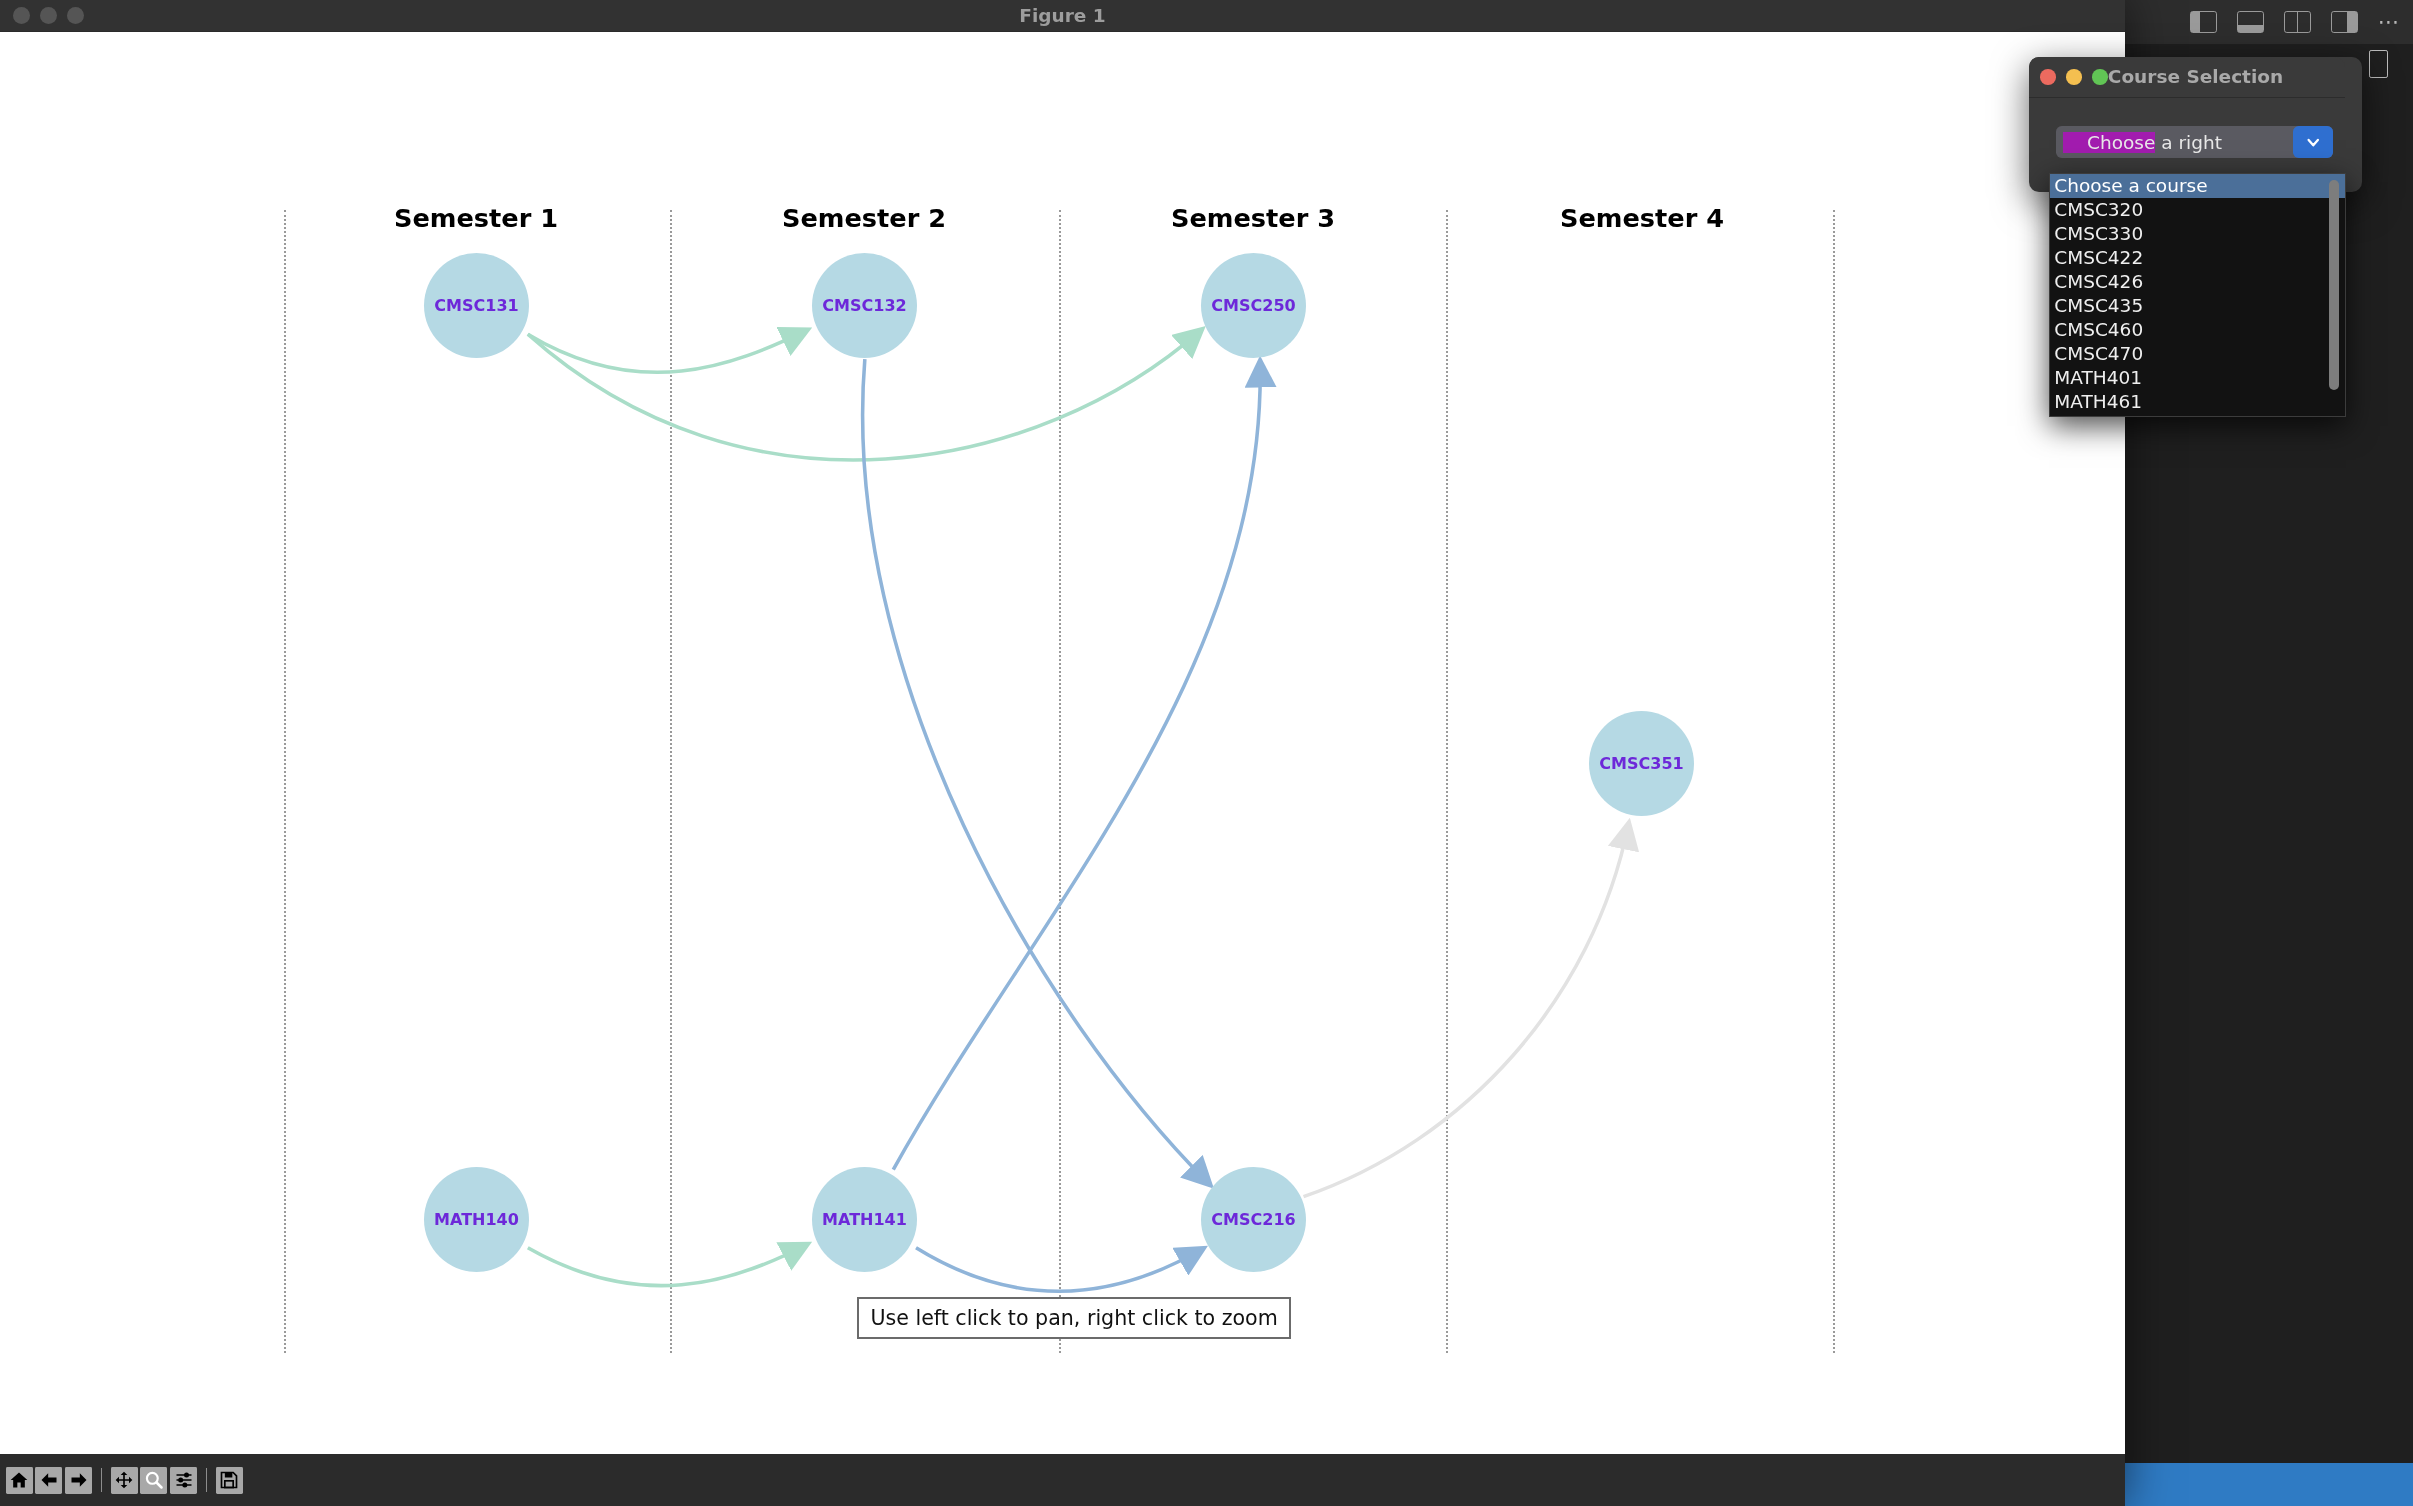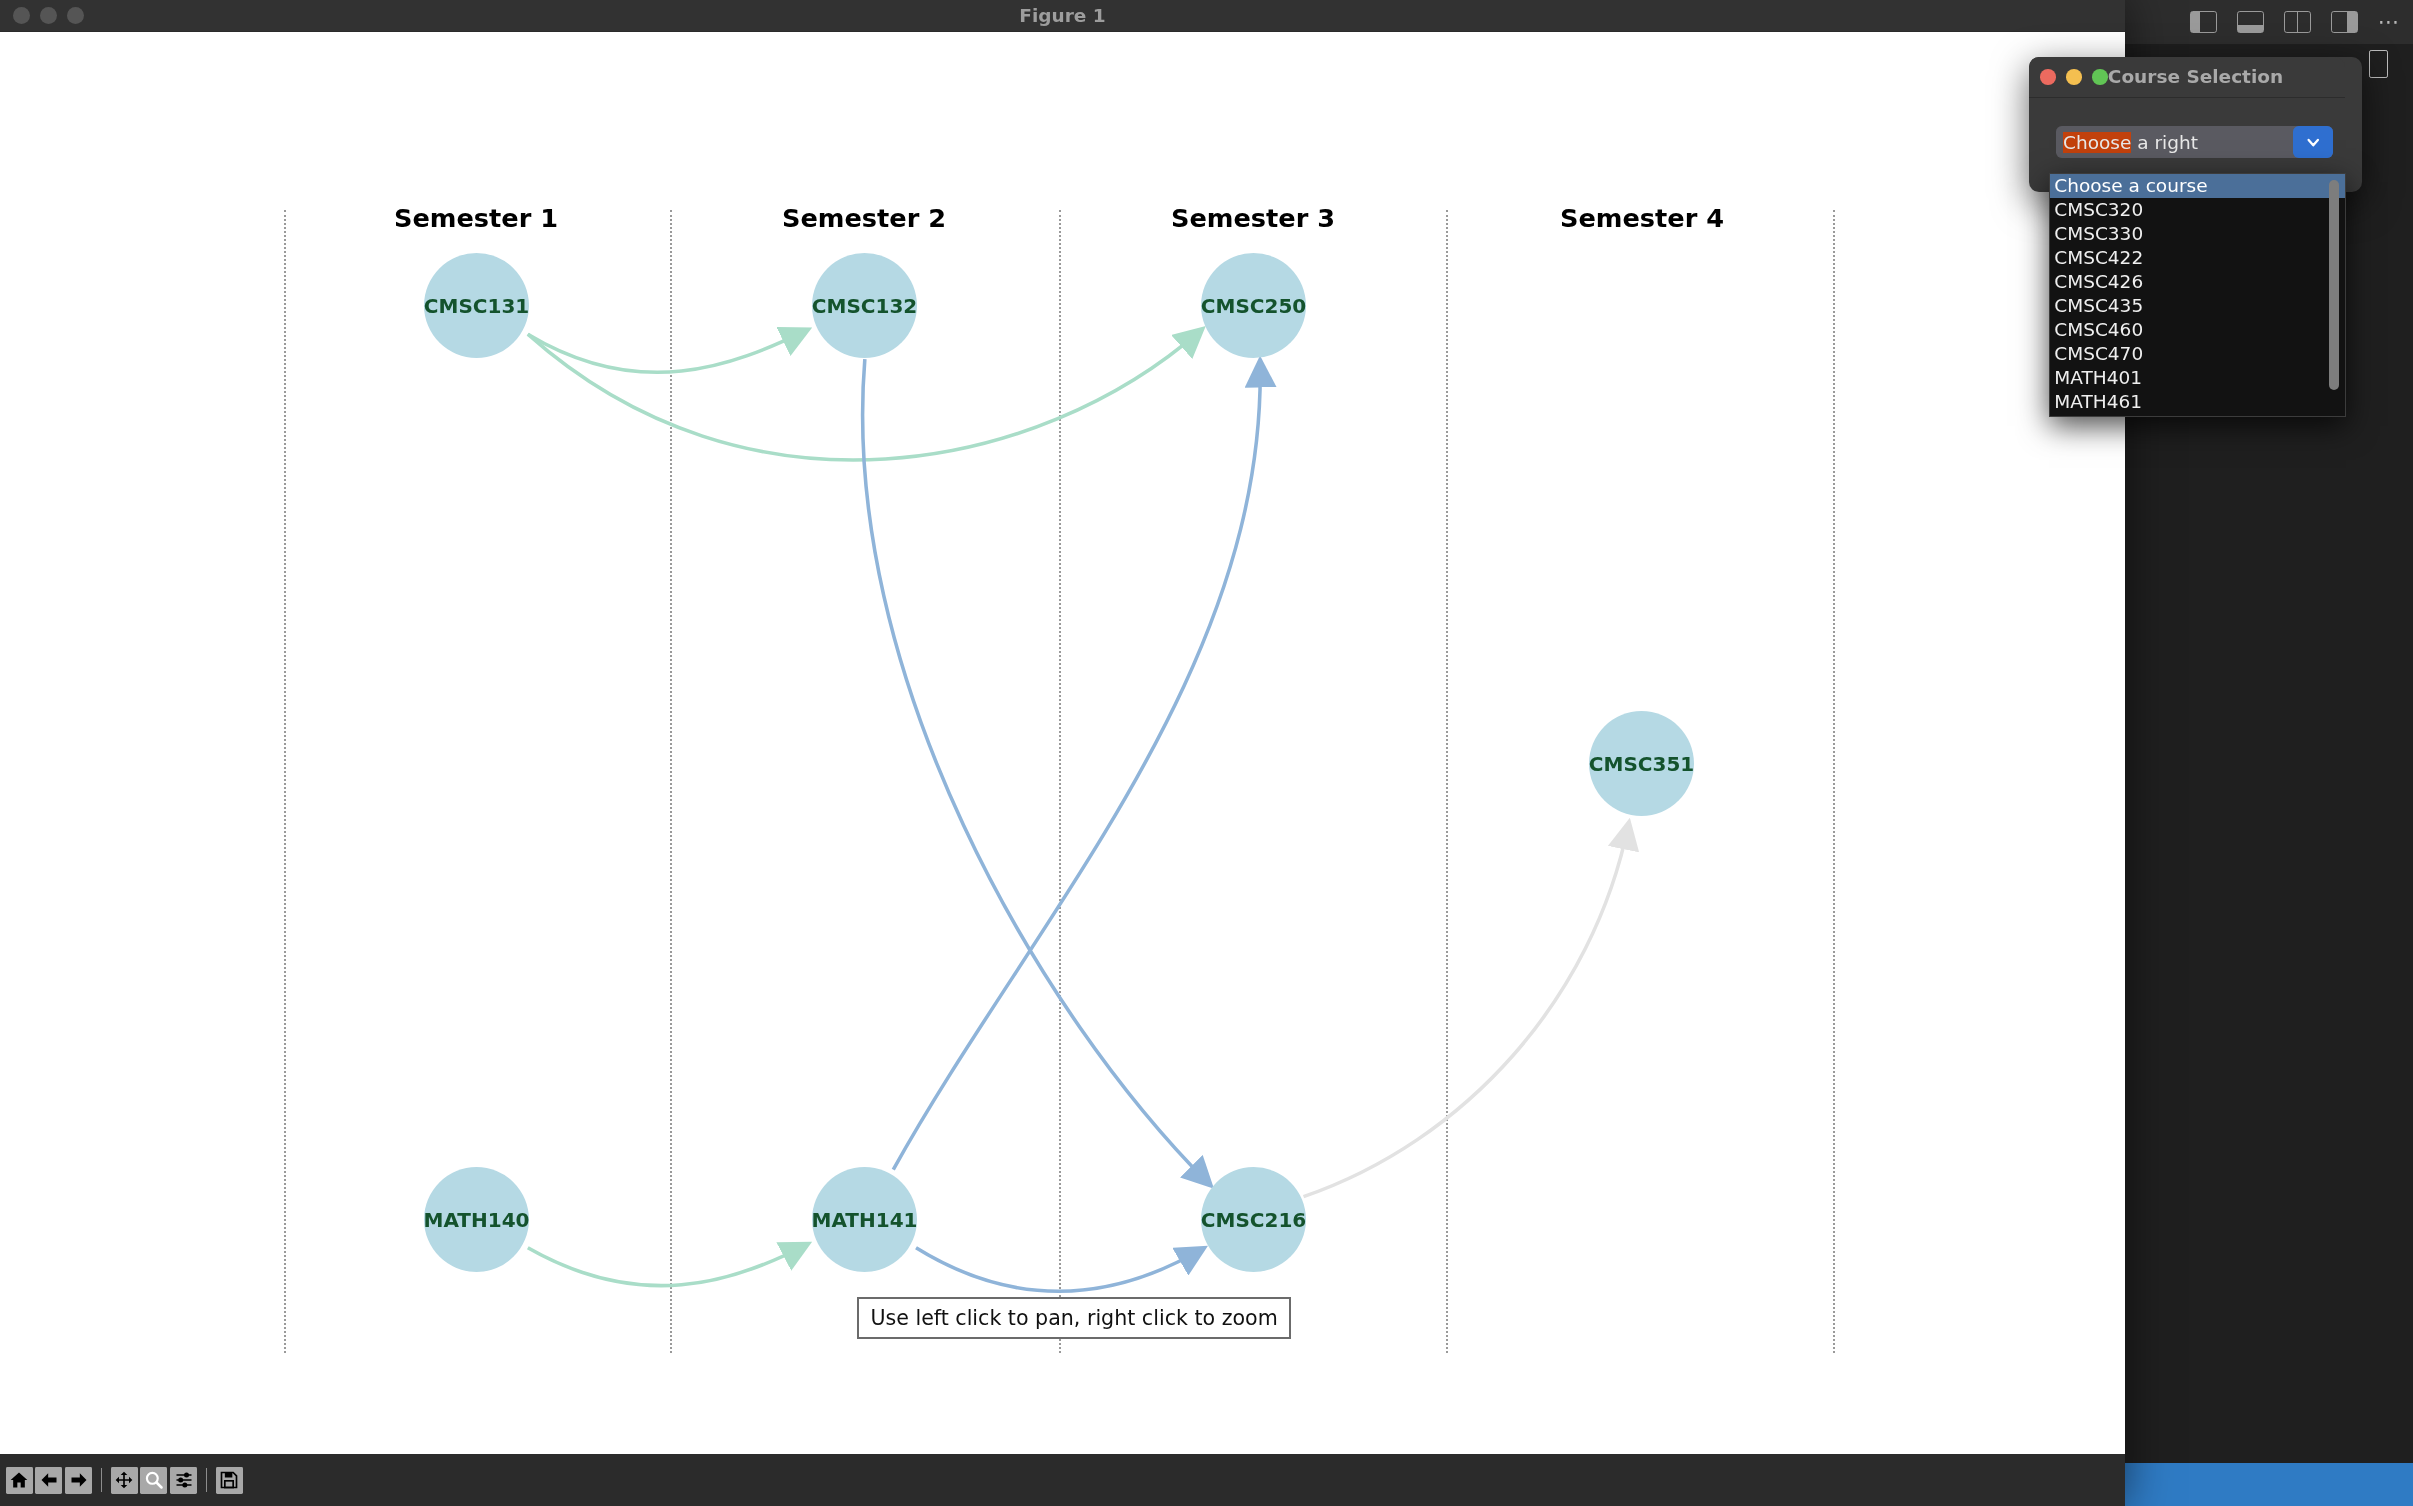--- a/index.html
+++ b/index.html
@@ -45,37 +45,37 @@
   .tb-sep{width:1.4px;height:24px;background:#8d8d8d;margin:0 5.7px;}
 
   
   #plot-title{position:absolute;left:0;top:50px;width:2125px;text-align:center;color:#1a1a1a;
               font-size:27px;}
   .divider{position:absolute;top:178px;width:0;height:1143px;border-left:2.1px dotted #9a9a9a;}
   .sem-label{position:absolute;top:171px;width:284px;text-align:center;color:#000;font-size:25.6px;
              font-weight:bold;}
   .node{position:absolute;width:105px;height:105px;border-radius:50%;background:#b5d9e4;
         display:flex;align-items:center;justify-content:center;}
-  .node span{color:#14532d;font-size:20px;font-weight:bold;white-space:nowrap;}
+  .node span{color:#6d28d9;font-size:16px;font-weight:bold;white-space:nowrap;}
   #tooltip{position:absolute;left:857px;top:1265px;background:#ffffff;border:2.1px solid #6b6b6b;
            padding:7.1px 11.4px;color:#111;font-size:20.6px;white-space:nowrap;}
   #edges{position:absolute;left:0;top:0;width:2125px;height:1422px;}
 
   
   #course-dialog{position:absolute;left:2029px;top:57px;width:333px;height:135px;background:#3a3a3a;
                  border-radius:10px;box-shadow:0 10px 36px rgba(0,0,0,.6);}
   #cd-titlebar{position:absolute;left:0;top:0;width:316px;height:40px;border-radius:10px 10px 0 0;
                background:#3a3a3a;border-bottom:0.7px solid #2c2c2c;}
   .cd-tl{width:15.6px;height:15.6px;border-radius:50%;position:absolute;top:12px;}
   #cd-title{position:absolute;left:0;top:0;width:333px;height:40px;line-height:40px;text-align:center;
             color:#a9a9a9;font-size:18.5px;font-weight:bold;}
   #combo{position:absolute;left:27px;top:69px;width:277px;height:32px;background:#5a5a61;border-radius:5.7px;
          display:flex;align-items:center;}
   #combo-text{color:#e8e8e8;font-size:18.5px;margin-left:7.1px;}
-  #combo-text .hl{background:#c2410c;}
+  #combo-text .hl{background:#a21caf;padding-left:24px;}
   #combo-arrow{position:absolute;right:0;top:0;width:40px;height:32px;background:#2f6fd0;
                border-radius:5.7px;display:flex;align-items:center;justify-content:center;color:#fff;}
   #dropdown{position:absolute;left:2049px;top:173px;width:295px;height:242px;background:#121212;
             border:1.4px solid #3c3c3c;box-shadow:0 8.5px 28.4px rgba(0,0,0,.7);overflow:hidden;}
   .dd-item{height:24px;line-height:24px;color:#efefef;font-size:18.5px;padding-left:4.3px;white-space:nowrap;}
   .dd-item.sel{background:#4b6f99;color:#ffffff;}
   #dd-scrollbar{position:absolute;right:4.3px;top:5.7px;width:12.8px;height:228px;}
   #dd-thumb{position:absolute;left:1.4px;top:0;width:10px;height:210px;background:#7d7d7d;border-radius:5px;}
 </style>
 </head>

